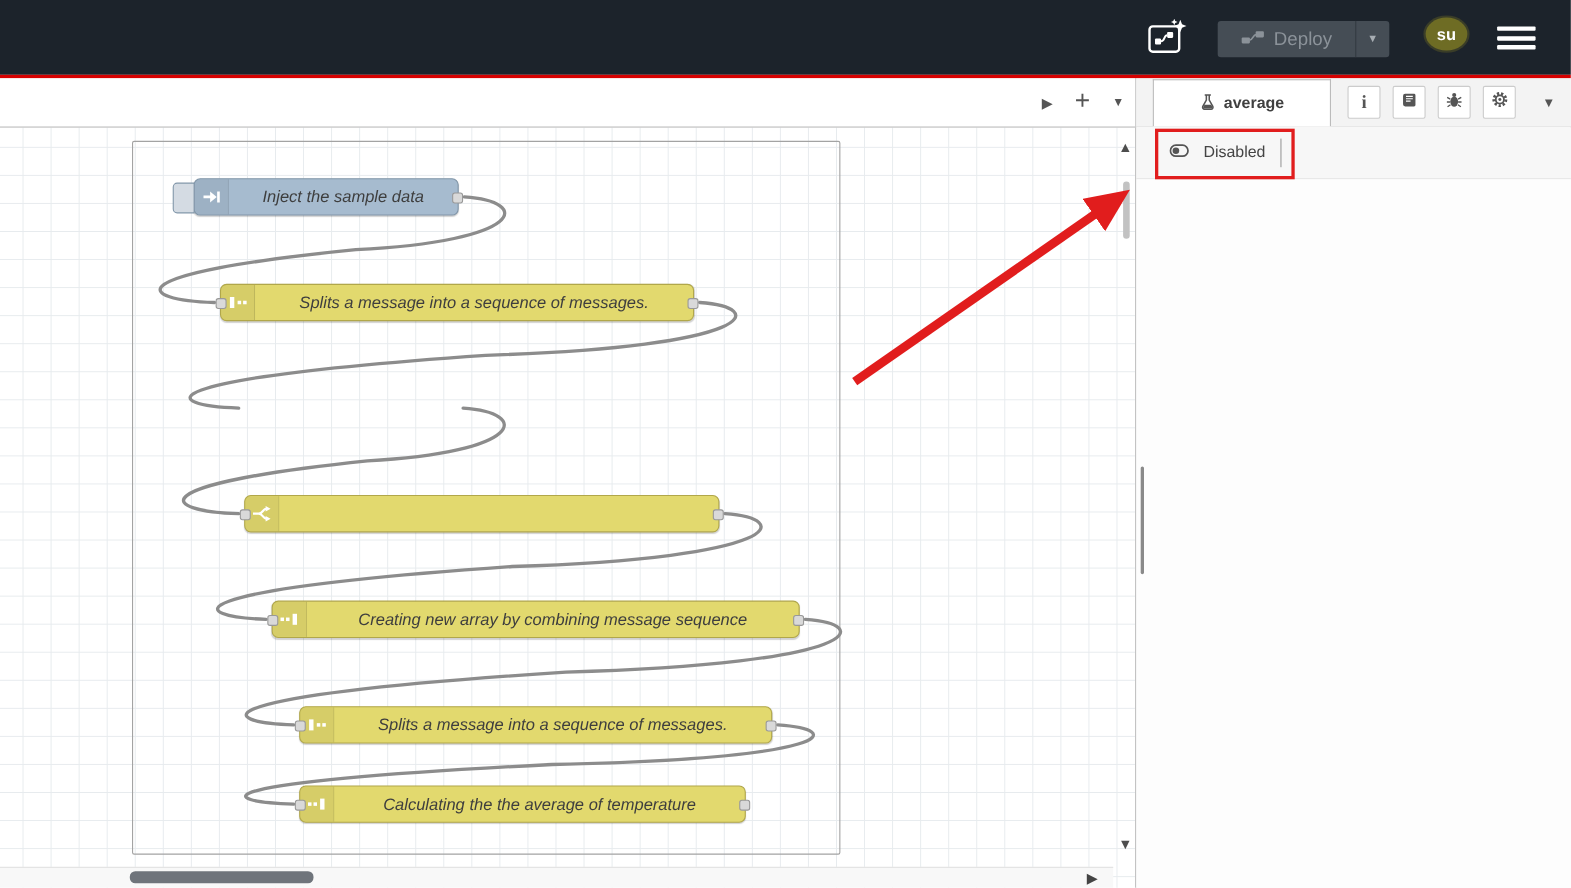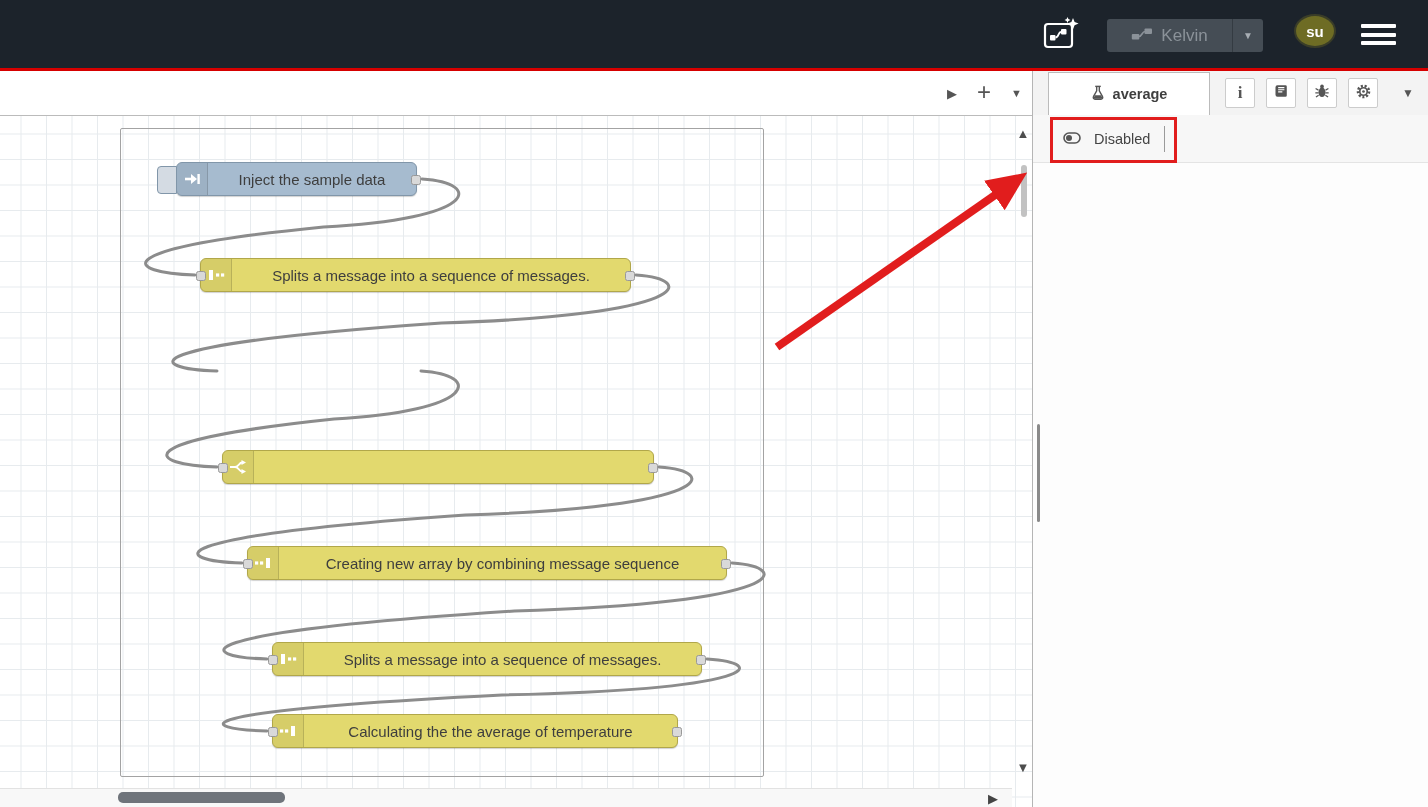--- a/index.html
+++ b/index.html
@@ -36,21 +36,21 @@
   .group-box{position:absolute;left:120px;top:13px;width:642px;height:647px;border:1px solid #a3a3a3;border-radius:2px}
   #wires-svg{position:absolute;left:0;top:0;width:1032px;height:692px}
   .wire{fill:none;stroke:#8c8c8c;stroke-width:3;stroke-linecap:round}
 
   .node{position:absolute;height:34px;border-radius:6px;display:flex;box-sizing:border-box;
         box-shadow:0 1px 1px rgba(0,0,0,0.18);cursor:pointer}
   .node.inject{background:#a6bbcf;border:1px solid #8196a9}
   .node.yellow{background:#e2d96e;border:1px solid #b1a74a}
   .icon-region{width:30px;display:flex;align-items:center;justify-content:center;background:rgba(0,0,0,0.05);
                border-right:1px solid rgba(0,0,0,0.14);border-radius:5px 0 0 5px}
-  .node-label{flex:1;display:flex;align-items:center;justify-content:center;font-size:15px;
+  .node-label{flex:1;display:flex;align-items:center;justify-content:center;font-style:italic;font-size:15px;
               color:#3e3e3e;white-space:nowrap;padding:0 10px;overflow:hidden}
   .port{position:absolute;width:10px;height:10px;background:#d9d9d9;border:1px solid #999;border-radius:2.5px;
         box-sizing:border-box;z-index:2}
   .port.in{left:-5px;top:12px}
   .port.out{right:-5px;top:12px}
   .inject-button{position:absolute;left:-20px;top:3px;width:20px;height:28px;background:#d4dbe3;
                  border:1px solid #8196a9;border-radius:4px 0 0 4px;box-sizing:border-box}
 
   .vscroll-up{position:absolute;left:1014px;top:11px;width:18px;text-align:center;color:#4d4d4d;font-size:13px;cursor:pointer}
   .vscroll-thumb{position:absolute;left:1021px;top:50px;width:6px;height:52px;background:#c2c2c2;border-radius:3px;cursor:pointer}
@@ -102,21 +102,21 @@
   </span>
   <div class="deploy-btn">
     <span class="deploy-main">
       <span>
         <svg width="22" height="14" viewBox="0 0 22 14">
           <rect x="0.8" y="7" width="7.5" height="5.5" rx="1" fill="#8b9299"></rect>
           <rect x="13.5" y="1.5" width="7.5" height="5.5" rx="1" fill="#8b9299"></rect>
           <path d="M8 9.5 C11 9.5 11 4.5 14 4.5" stroke="#8b9299" stroke-width="1.6" fill="none"></path>
         </svg>
       </span>
-      <span>Kelvin</span>
+      <span>Deploy</span>
     </span>
     <span class="deploy-caret">▼</span>
   </div>
   <div class="avatar">su</div>
   <div class="hamburger">
       <div></div>
       <div></div>
       <div></div>
     </div>
 </div>

